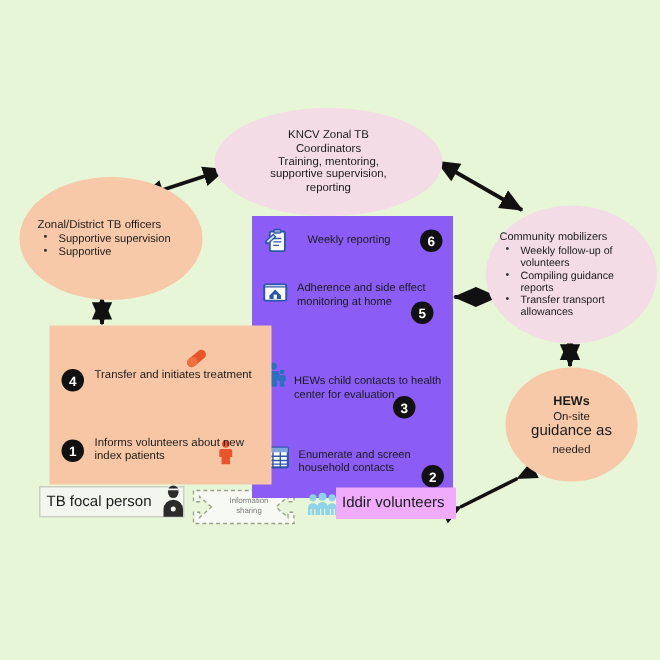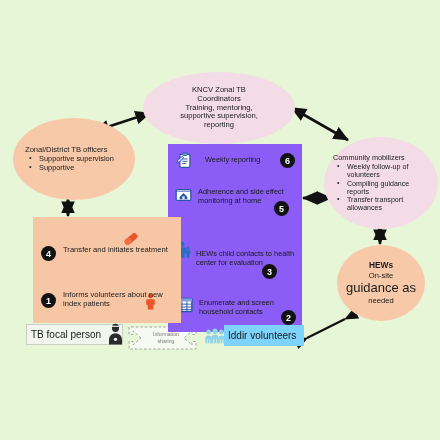--- a/index.html
+++ b/index.html
@@ -161,21 +161,21 @@
     <ul class="bul" style="font-size:7.1px;">
       <li>Weekly follow-up of volunteers</li>
       <li>Compiling guidance reports</li>
       <li>Transfer transport allowances</li>
     </ul>
   </div>
 
   <div class="node ellipse ell-peach ctr" id="hews" style="left:337px;top:245px;width:88px;height:76px;">
     <div style="font-size:8.4px;font-weight:600;line-height:1.25;">HEWs</div>
     <div style="font-size:7.6px;line-height:1.25;">On-site</div>
-    <div style="font-size:13px;line-height:1.25;">guidance as</div>
+    <div style="font-size:10px;line-height:1.25;">guidance as</div>
     <div style="font-size:7.6px;line-height:1.25;">needed</div>
   </div>
 
   <div class="node" id="process-box">
 
     <div class="step" style="left:8px;top:8px;width:124px;">
       <span class="icon">
         <svg width="17" height="17" viewBox="0 0 22 22">
           <rect x="5" y="3" width="13" height="17" rx="1.4" fill="#fff" stroke="#2b57a8" stroke-width="1.6"></rect>
           <rect x="8.5" y="1.2" width="6" height="3.2" rx="1" fill="#7f9fd4" stroke="#2b57a8" stroke-width="1.1"></rect>
@@ -292,17 +292,17 @@
       <path d="M14.4 16.5 v-5 a3.6 3.6 0 0 1 7.2 0 v5 z" fill="#8fd3e8"></path>
       <line x1="2.6" y1="12.2" x2="2.6" y2="16.5" stroke="#e6f6d6" stroke-width="0.9"></line>
       <line x1="5.4" y1="12.2" x2="5.4" y2="16.5" stroke="#e6f6d6" stroke-width="0.9"></line>
       <line x1="9.6" y1="12" x2="9.6" y2="16.5" stroke="#e6f6d6" stroke-width="0.9"></line>
       <line x1="12.6" y1="12" x2="12.6" y2="16.5" stroke="#e6f6d6" stroke-width="0.9"></line>
       <line x1="16.8" y1="12.2" x2="16.8" y2="16.5" stroke="#e6f6d6" stroke-width="0.9"></line>
       <line x1="19.6" y1="12.2" x2="19.6" y2="16.5" stroke="#e6f6d6" stroke-width="0.9"></line>
     </svg>
   </span>
 
-  <div class="labelbox" id="iddir-volunteers" style="left:224px;top:325px;width:80px;height:21px;border:none;background:#7dd3fc;align-items:center;">
+  <div class="labelbox" id="iddir-volunteers" style="left:224px;top:325px;width:80px;height:21px;border:none;background:#f0abfc;align-items:center;">
     <span style="font-size:10px;">Iddir volunteers</span>
   </div>
 
 </div>
 
 </body></html>

